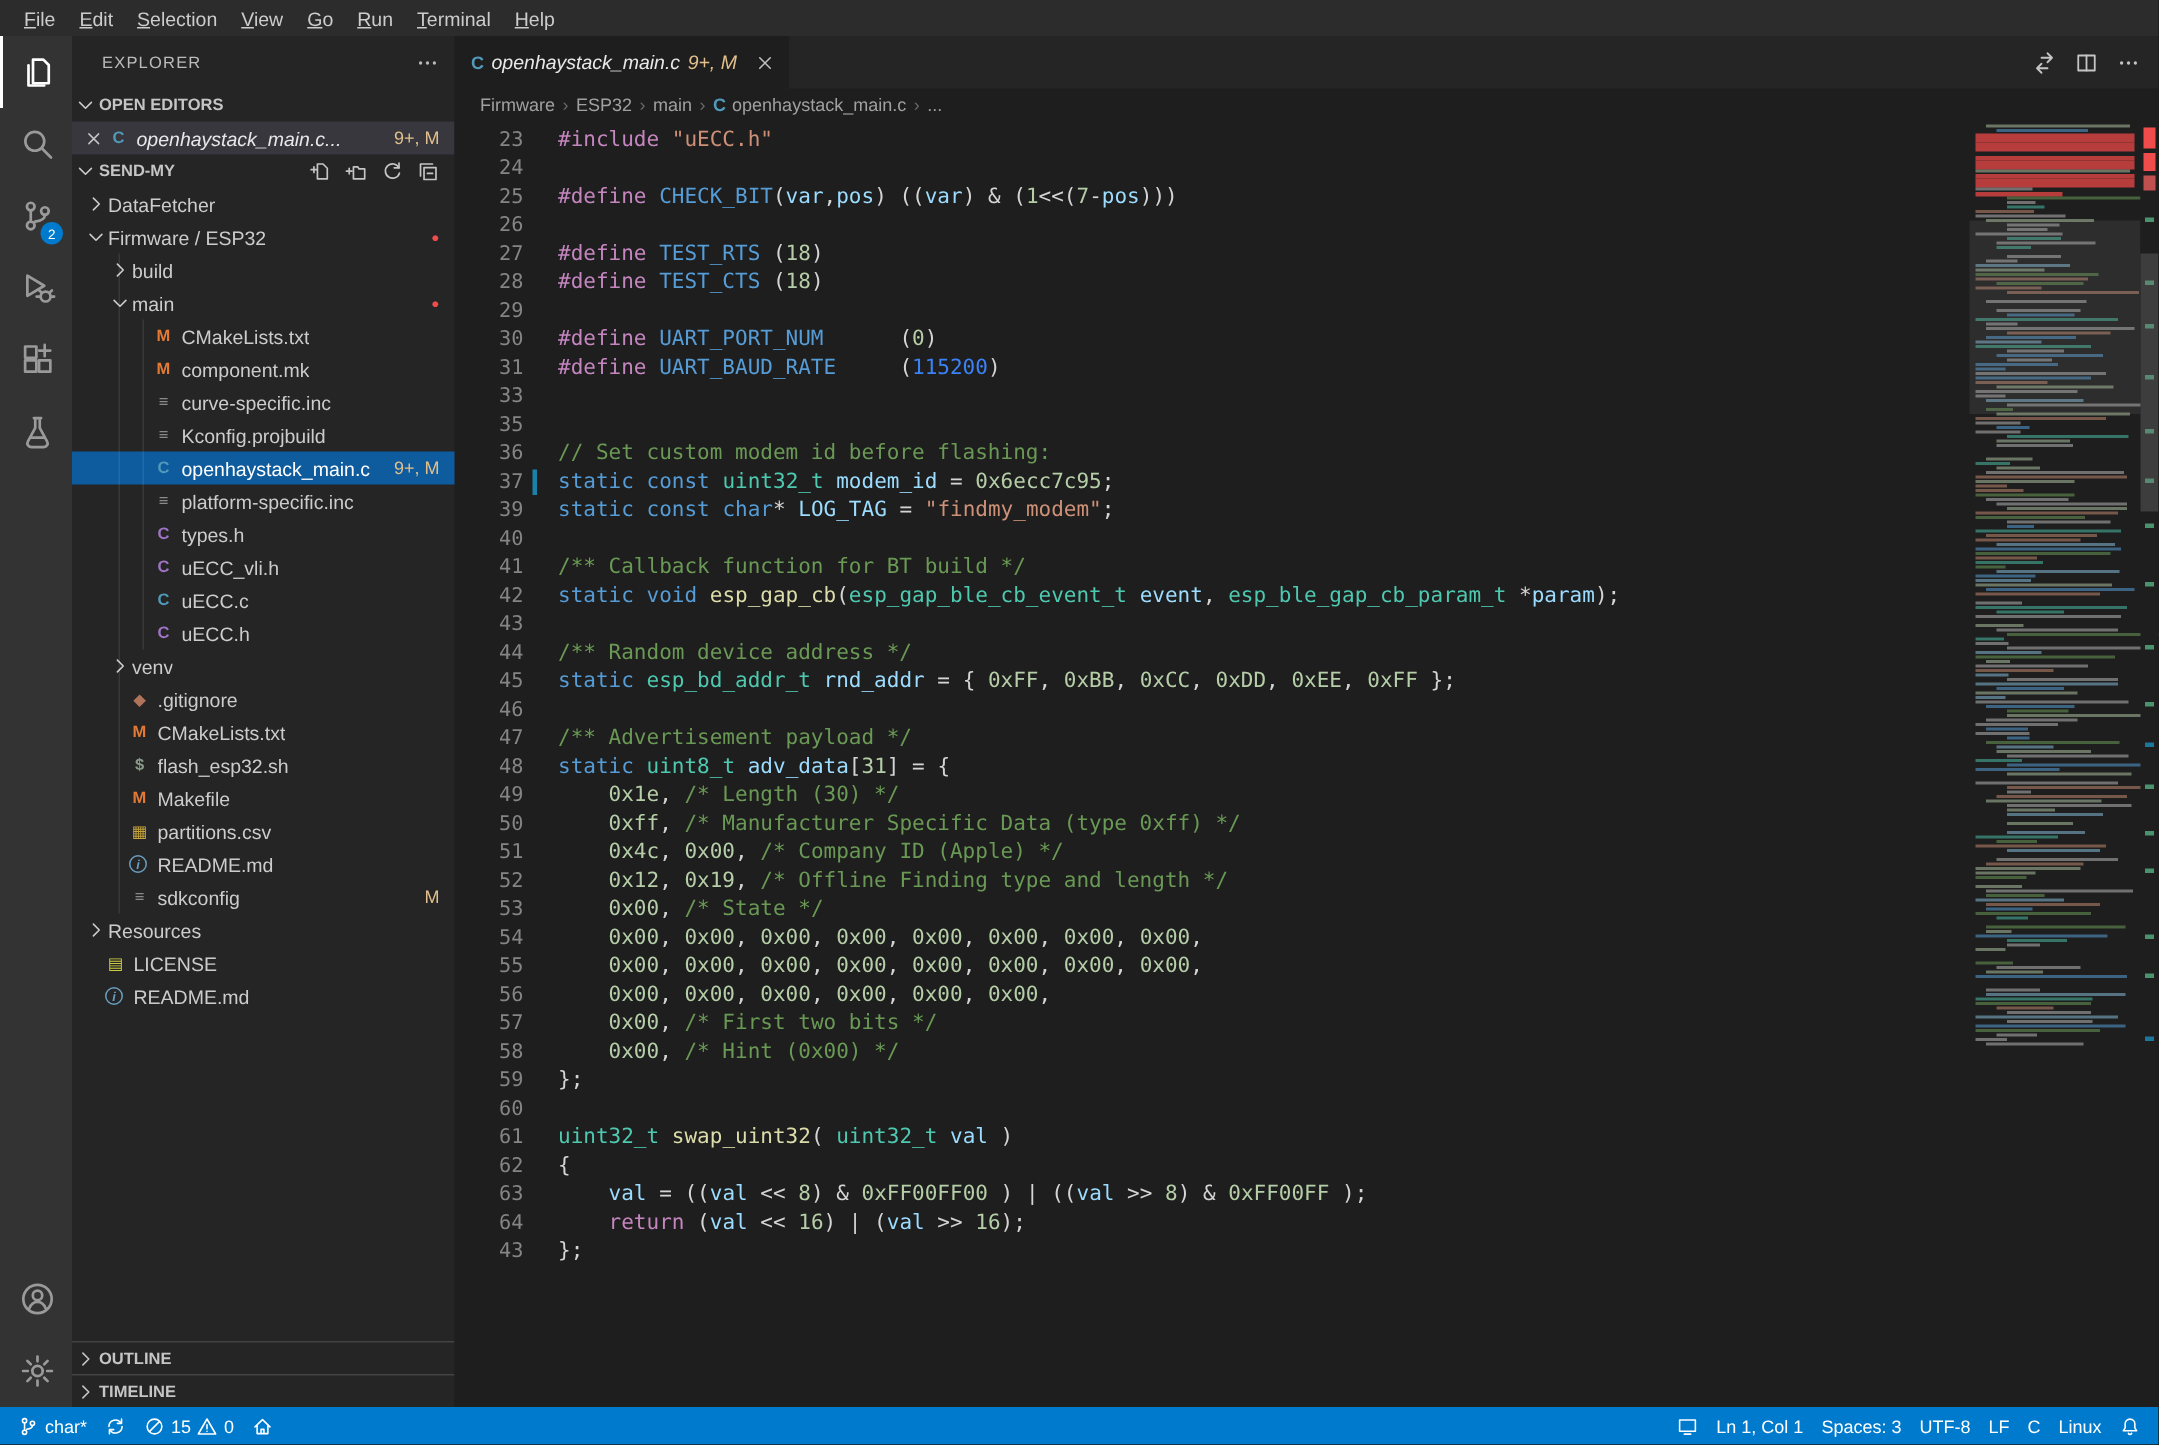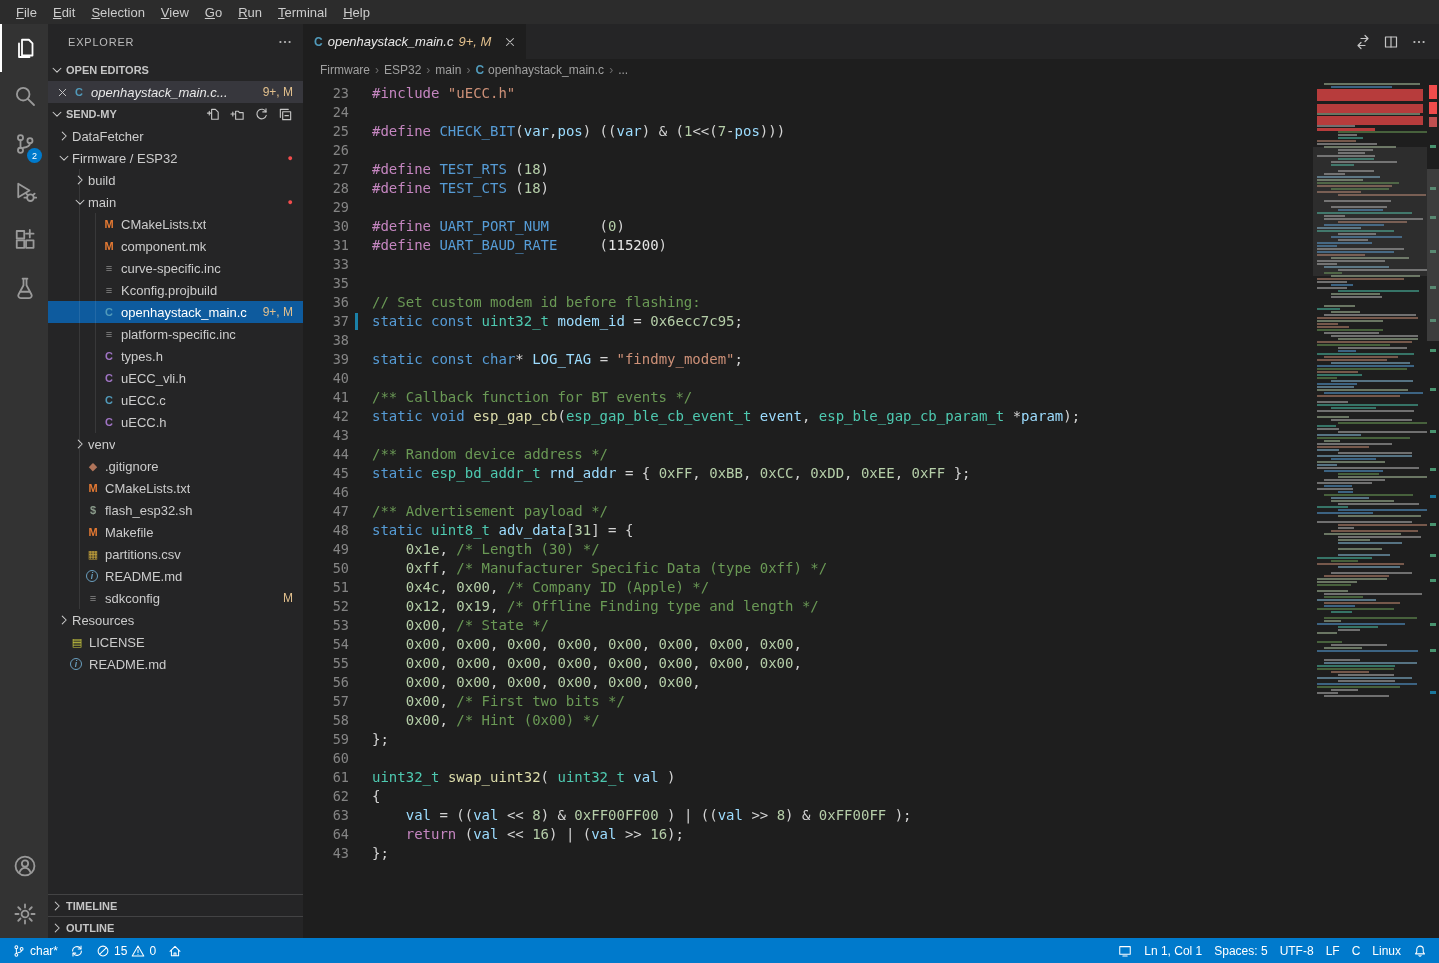--- a/index.html
+++ b/index.html
@@ -440,38 +440,38 @@
             <span class="tree-label">LICENSE</span>
           </div>
           <div class="tree-row" style="padding-left: 8px;">
             <span style="width: 14px; flex: 0 0 auto;"></span>
             <span class="ficon circle" style="color: rgb(106, 159, 191); border-color: rgb(106, 159, 191);">i</span>
             <span class="tree-label">README.md</span>
           </div>
         </div>
       <div class="sidebar-bottom">
         <div class="bottom-pane">
-          <span class="chev" id="timeline-chev">
+          <span class="chev" id="outline-chev">
               <span class="icon">
                 <svg width="14" height="14" viewBox="0 0 16 16" fill="none" stroke="currentColor" stroke-width="1.2" stroke-linecap="round" stroke-linejoin="round">
                   <polyline points="6 3.5 10.5 8 6 12.5"></polyline>
                 </svg>
               </span>
             </span>
-          <span>TIMELINE</span>
+          <span>OUTLINE</span>
         </div>
         <div class="bottom-pane">
-          <span class="chev" id="outline-chev">
+          <span class="chev" id="timeline-chev">
               <span class="icon">
                 <svg width="14" height="14" viewBox="0 0 16 16" fill="none" stroke="currentColor" stroke-width="1.2" stroke-linecap="round" stroke-linejoin="round">
                   <polyline points="6 3.5 10.5 8 6 12.5"></polyline>
                 </svg>
               </span>
             </span>
-          <span>OUTLINE</span>
+          <span>TIMELINE</span>
         </div>
       </div>
     </div>
 
     <div class="editor">
       <div class="tabbar">
         <div class="tab">
           <span class="cicon">C</span>
           <span class="tab-label">openhaystack_main.c</span>
           <span class="tab-badge">9+, M</span>
@@ -529,29 +529,28 @@
       <div class="code-area">
         <div class="code-scroll" id="code-lines">
             <div class="code-line"><span class="ln">23</span><span class="ln-deco"></span><span class="ln-text"><span style="color: rgb(197, 134, 192);">#include </span><span style="color: rgb(206, 145, 120);">"uECC.h"</span></span></div>
             <div class="code-line"><span class="ln">24</span><span class="ln-deco"></span><span class="ln-text"></span></div>
             <div class="code-line"><span class="ln">25</span><span class="ln-deco"></span><span class="ln-text"><span style="color: rgb(197, 134, 192);">#define </span><span style="color: rgb(86, 156, 214);">CHECK_BIT</span><span style="color: rgb(212, 212, 212);">(</span><span style="color: rgb(156, 220, 254);">var</span><span style="color: rgb(212, 212, 212);">,</span><span style="color: rgb(156, 220, 254);">pos</span><span style="color: rgb(212, 212, 212);">) ((</span><span style="color: rgb(156, 220, 254);">var</span><span style="color: rgb(212, 212, 212);">) &amp; (</span><span style="color: rgb(181, 206, 168);">1</span><span style="color: rgb(212, 212, 212);">&lt;&lt;(</span><span style="color: rgb(181, 206, 168);">7</span><span style="color: rgb(212, 212, 212);">-</span><span style="color: rgb(156, 220, 254);">pos</span><span style="color: rgb(212, 212, 212);">)))</span></span></div>
             <div class="code-line"><span class="ln">26</span><span class="ln-deco"></span><span class="ln-text"></span></div>
             <div class="code-line"><span class="ln">27</span><span class="ln-deco"></span><span class="ln-text"><span style="color: rgb(197, 134, 192);">#define </span><span style="color: rgb(86, 156, 214);">TEST_RTS</span><span style="color: rgb(212, 212, 212);"> (</span><span style="color: rgb(181, 206, 168);">18</span><span style="color: rgb(212, 212, 212);">)</span></span></div>
             <div class="code-line"><span class="ln">28</span><span class="ln-deco"></span><span class="ln-text"><span style="color: rgb(197, 134, 192);">#define </span><span style="color: rgb(86, 156, 214);">TEST_CTS</span><span style="color: rgb(212, 212, 212);"> (</span><span style="color: rgb(181, 206, 168);">18</span><span style="color: rgb(212, 212, 212);">)</span></span></div>
             <div class="code-line"><span class="ln">29</span><span class="ln-deco"></span><span class="ln-text"></span></div>
             <div class="code-line"><span class="ln">30</span><span class="ln-deco"></span><span class="ln-text"><span style="color: rgb(197, 134, 192);">#define </span><span style="color: rgb(86, 156, 214);">UART_PORT_NUM</span><span style="color: rgb(212, 212, 212);">      (</span><span style="color: rgb(181, 206, 168);">0</span><span style="color: rgb(212, 212, 212);">)</span></span></div>
-            <div class="code-line"><span class="ln">31</span><span class="ln-deco"></span><span class="ln-text"><span style="color: rgb(197, 134, 192);">#define </span><span style="color: rgb(86, 156, 214);">UART_BAUD_RATE</span><span style="color: rgb(212, 212, 212);">     (</span><span style="color: #e5e5e5;">115200</span><span style="color: rgb(212, 212, 212);">)</span></span></div>
+            <div class="code-line"><span class="ln">31</span><span class="ln-deco"></span><span class="ln-text"><span style="color: rgb(197, 134, 192);">#define </span><span style="color: rgb(86, 156, 214);">UART_BAUD_RATE</span><span style="color: rgb(212, 212, 212);">     (</span><span style="color: #3b82f6;">115200</span><span style="color: rgb(212, 212, 212);">)</span></span></div>
             <div class="code-line"><span class="ln">33</span><span class="ln-deco"></span><span class="ln-text"></span></div>
             <div class="code-line"><span class="ln">35</span><span class="ln-deco"></span><span class="ln-text"></span></div>
             <div class="code-line"><span class="ln">36</span><span class="ln-deco"></span><span class="ln-text"><span style="color: rgb(106, 153, 85);">// Set custom modem id before flashing:</span></span></div>
             <div class="code-line"><span class="ln">37</span><span class="ln-deco modified"></span><span class="ln-text"><span style="color: rgb(86, 156, 214);">static</span><span style="color: rgb(212, 212, 212);"> </span><span style="color: rgb(86, 156, 214);">const</span><span style="color: rgb(212, 212, 212);"> </span><span style="color: rgb(78, 201, 176);">uint32_t</span><span style="color: rgb(212, 212, 212);"> </span><span style="color: rgb(156, 220, 254);">modem_id</span><span style="color: rgb(212, 212, 212);"> = </span><span style="color: rgb(181, 206, 168);">0x6ecc7c95</span><span style="color: rgb(212, 212, 212);">;</span></span></div>
-            <div class="code-line"><span class="ln">38</span><span class="ln-deco"></span><span class="ln-text"></span></div>
             <div class="code-line"><span class="ln">39</span><span class="ln-deco"></span><span class="ln-text"><span style="color: rgb(86, 156, 214);">static</span><span style="color: rgb(212, 212, 212);"> </span><span style="color: rgb(86, 156, 214);">const</span><span style="color: rgb(212, 212, 212);"> </span><span style="color: rgb(86, 156, 214);">char</span><span style="color: rgb(212, 212, 212);">* </span><span style="color: rgb(156, 220, 254);">LOG_TAG</span><span style="color: rgb(212, 212, 212);"> = </span><span style="color: rgb(206, 145, 120);">"findmy_modem"</span><span style="color: rgb(212, 212, 212);">;</span></span></div>
             <div class="code-line"><span class="ln">40</span><span class="ln-deco"></span><span class="ln-text"></span></div>
-            <div class="code-line"><span class="ln">41</span><span class="ln-deco"></span><span class="ln-text"><span style="color: rgb(106, 153, 85);">/** Callback function for BT events */</span></span></div>
+            <div class="code-line"><span class="ln">41</span><span class="ln-deco"></span><span class="ln-text"><span style="color: rgb(106, 153, 85);">/** Callback function for BT build */</span></span></div>
             <div class="code-line"><span class="ln">42</span><span class="ln-deco"></span><span class="ln-text"><span style="color: rgb(86, 156, 214);">static</span><span style="color: rgb(212, 212, 212);"> </span><span style="color: rgb(86, 156, 214);">void</span><span style="color: rgb(212, 212, 212);"> </span><span style="color: rgb(220, 220, 170);">esp_gap_cb</span><span style="color: rgb(212, 212, 212);">(</span><span style="color: rgb(78, 201, 176);">esp_gap_ble_cb_event_t</span><span style="color: rgb(212, 212, 212);"> </span><span style="color: rgb(156, 220, 254);">event</span><span style="color: rgb(212, 212, 212);">, </span><span style="color: rgb(78, 201, 176);">esp_ble_gap_cb_param_t</span><span style="color: rgb(212, 212, 212);"> *</span><span style="color: rgb(156, 220, 254);">param</span><span style="color: rgb(212, 212, 212);">);</span></span></div>
             <div class="code-line"><span class="ln">43</span><span class="ln-deco"></span><span class="ln-text"></span></div>
             <div class="code-line"><span class="ln">44</span><span class="ln-deco"></span><span class="ln-text"><span style="color: rgb(106, 153, 85);">/** Random device address */</span></span></div>
             <div class="code-line"><span class="ln">45</span><span class="ln-deco"></span><span class="ln-text"><span style="color: rgb(86, 156, 214);">static</span><span style="color: rgb(212, 212, 212);"> </span><span style="color: rgb(78, 201, 176);">esp_bd_addr_t</span><span style="color: rgb(212, 212, 212);"> </span><span style="color: rgb(156, 220, 254);">rnd_addr</span><span style="color: rgb(212, 212, 212);"> = { </span><span style="color: rgb(181, 206, 168);">0xFF</span><span style="color: rgb(212, 212, 212);">, </span><span style="color: rgb(181, 206, 168);">0xBB</span><span style="color: rgb(212, 212, 212);">, </span><span style="color: rgb(181, 206, 168);">0xCC</span><span style="color: rgb(212, 212, 212);">, </span><span style="color: rgb(181, 206, 168);">0xDD</span><span style="color: rgb(212, 212, 212);">, </span><span style="color: rgb(181, 206, 168);">0xEE</span><span style="color: rgb(212, 212, 212);">, </span><span style="color: rgb(181, 206, 168);">0xFF</span><span style="color: rgb(212, 212, 212);"> };</span></span></div>
             <div class="code-line"><span class="ln">46</span><span class="ln-deco"></span><span class="ln-text"></span></div>
             <div class="code-line"><span class="ln">47</span><span class="ln-deco"></span><span class="ln-text"><span style="color: rgb(106, 153, 85);">/** Advertisement payload */</span></span></div>
             <div class="code-line"><span class="ln">48</span><span class="ln-deco"></span><span class="ln-text"><span style="color: rgb(86, 156, 214);">static</span><span style="color: rgb(212, 212, 212);"> </span><span style="color: rgb(78, 201, 176);">uint8_t</span><span style="color: rgb(212, 212, 212);"> </span><span style="color: rgb(156, 220, 254);">adv_data</span><span style="color: rgb(212, 212, 212);">[</span><span style="color: rgb(181, 206, 168);">31</span><span style="color: rgb(212, 212, 212);">] = {</span></span></div>
             <div class="code-line"><span class="ln">49</span><span class="ln-deco"></span><span class="ln-text"><span style="color: rgb(212, 212, 212);">    </span><span style="color: rgb(181, 206, 168);">0x1e</span><span style="color: rgb(212, 212, 212);">, </span><span style="color: rgb(106, 153, 85);">/* Length (30) */</span></span></div>
             <div class="code-line"><span class="ln">50</span><span class="ln-deco"></span><span class="ln-text"><span style="color: rgb(212, 212, 212);">    </span><span style="color: rgb(181, 206, 168);">0xff</span><span style="color: rgb(212, 212, 212);">, </span><span style="color: rgb(106, 153, 85);">/* Manufacturer Specific Data (type 0xff) */</span></span></div>
             <div class="code-line"><span class="ln">51</span><span class="ln-deco"></span><span class="ln-text"><span style="color: rgb(212, 212, 212);">    </span><span style="color: rgb(181, 206, 168);">0x4c</span><span style="color: rgb(212, 212, 212);">, </span><span style="color: rgb(181, 206, 168);">0x00</span><span style="color: rgb(212, 212, 212);">, </span><span style="color: rgb(106, 153, 85);">/* Company ID (Apple) */</span></span></div>
@@ -857,21 +856,21 @@
             <svg width="14" height="14" viewBox="0 0 16 16" fill="none" stroke="currentColor" stroke-width="1.2" stroke-linecap="round" stroke-linejoin="round">
               <rect x="2" y="3" width="12" height="8.6"></rect>
               <line x1="5.5" y1="13.8" x2="10.5" y2="13.8"></line>
             </svg>
           </span>
         </div>
         <div class="sb-item">
           <span>Ln 1, Col 1</span>
         </div>
         <div class="sb-item">
-          <span>Spaces: 5</span>
+          <span>Spaces: 3</span>
         </div>
         <div class="sb-item">
           <span>UTF-8</span>
         </div>
         <div class="sb-item">
           <span>LF</span>
         </div>
         <div class="sb-item">
           <span>C</span>
         </div>

